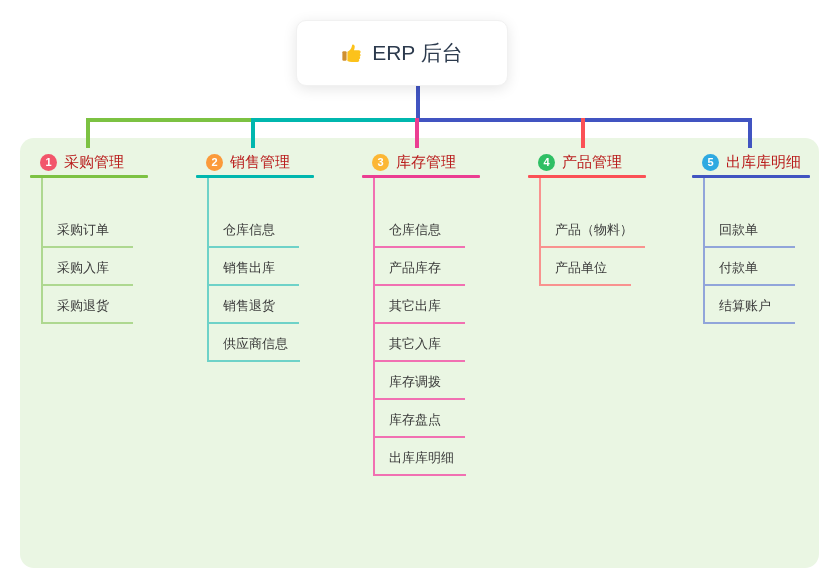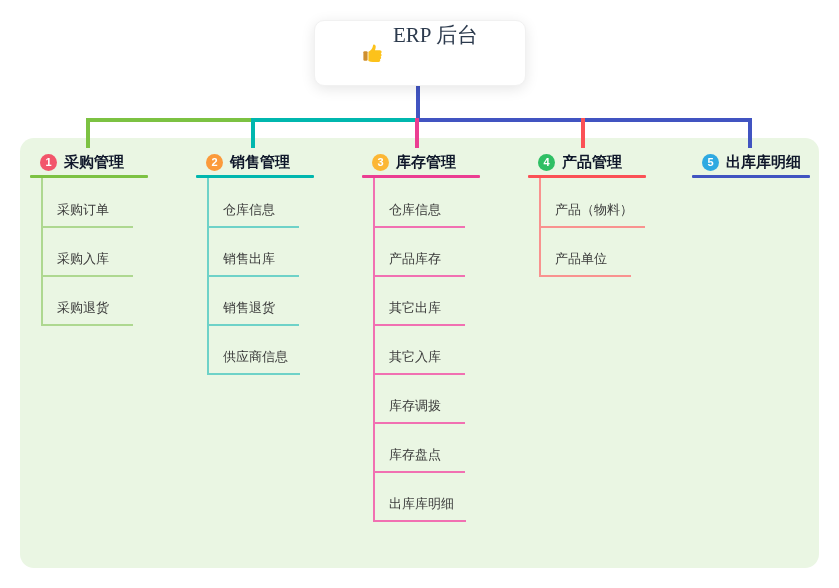--- a/index.html
+++ b/index.html
@@ -1,23 +1,23 @@
 <!DOCTYPE html>
 <html><head>
 <meta charset="utf-8">
 <style>
   html,body{margin:0;padding:0;background:#fff;}
   body{font-family:"Liberation Sans","DejaVu Sans",sans-serif;}
   .stage{position:relative;width:839px;height:588px;background:#fff;overflow:hidden;}
 
   
-  .root-node{position:absolute;left:314px;top:20px;width:210px;height:64px;background:#fff;
+  .root-node{position:absolute;left:296px;top:20px;width:210px;height:64px;background:#fff;
     border:1px solid #f1f1f1;border-radius:10px;box-shadow:0 3px 14px rgba(0,0,0,.10);
-    display:flex;justify-content:center;gap:9px;
-    font-size:21px;color:#2c3a4d;z-index:3;font-family:Liberation Serif, serif;}
+    display:flex;align-items:center;justify-content:center;gap:9px;
+    font-size:21px;color:#2c3a4d;z-index:3;}
   .root-icon{display:flex;align-items:center;}
 
   
   .conn{position:absolute;z-index:1;}
   .root-drop{left:416px;top:84px;width:4px;height:34px;}
   .bus{top:118px;height:4px;}
   .seg1{left:86px;width:167px;}
   .seg2{left:253px;width:165px;}
   .seg3{left:418px;width:334px;}
   .drop{top:118px;width:4px;height:30px;}
@@ -29,28 +29,28 @@
 
   
   .panel{position:absolute;left:20px;top:138px;width:799px;height:430px;background:#eaf6e3;border-radius:14px;z-index:0;}
 
   
   .branch{position:absolute;top:150px;z-index:2;}
   .b1{left:30px}.b2{left:196px}.b3{left:362px}.b4{left:528px}.b5{left:692px}
   .branch-header{display:flex;align-items:center;gap:7px;height:24px;padding-left:10px;cursor:default;}
   .badge{width:17px;height:17px;border-radius:50%;background:var(--badge);color:#fff;
     font-size:11px;font-weight:bold;display:flex;align-items:center;justify-content:center;flex:0 0 auto;}
-  .branch-label{font-size:15px;font-weight:700;color:#0f172a;white-space:nowrap;}
+  .branch-label{font-size:15px;font-weight:400;color:#b91c1c;white-space:nowrap;}
   .branch-underline{width:118px;height:3px;background:var(--line);margin-top:1px;border-radius:1px;}
 
   .children{margin-left:11px;border-left:2px solid var(--child);}
-  .child{box-sizing:border-box;height:49px;display:flex;align-items:flex-end;
+  .child{box-sizing:border-box;height:38px;display:flex;align-items:flex-end;
     width:max-content;min-width:90px;padding:0 12px 7px 14px;
     border-bottom:2px solid var(--child);font-size:13px;color:#3a3a3a;white-space:nowrap;}
-  .child:first-child{height:50px;}
+  .child:first-child{height:70px;}
 </style>
 </head>
 <body>
 
 <div class="stage">
 
   <div class="root-node">
     <span class="root-icon">
       <svg width="22" height="22" viewBox="0 0 24 24" aria-hidden="true">
         <rect x="1.5" y="10" width="4.6" height="10.5" rx="1.3" fill="#cf8f2e"></rect>
@@ -127,15 +127,20 @@
         <div class="child">产品单位</div>
       </div>
   </div>
 
   <div class="branch b5" style="--line: #4154c1; --child: #91a5da; --badge: #2ea9e1;">
     <div class="branch-header">
       <span class="badge">5</span>
       <span class="branch-label">出库库明细</span>
     </div>
     <div class="branch-underline"></div>
+    <div class="children">
+        <div class="child">回款单</div>
+        <div class="child">付款单</div>
+        <div class="child">结算账户</div>
+      </div>
   </div>
 
 </div>
 
 </body></html>

